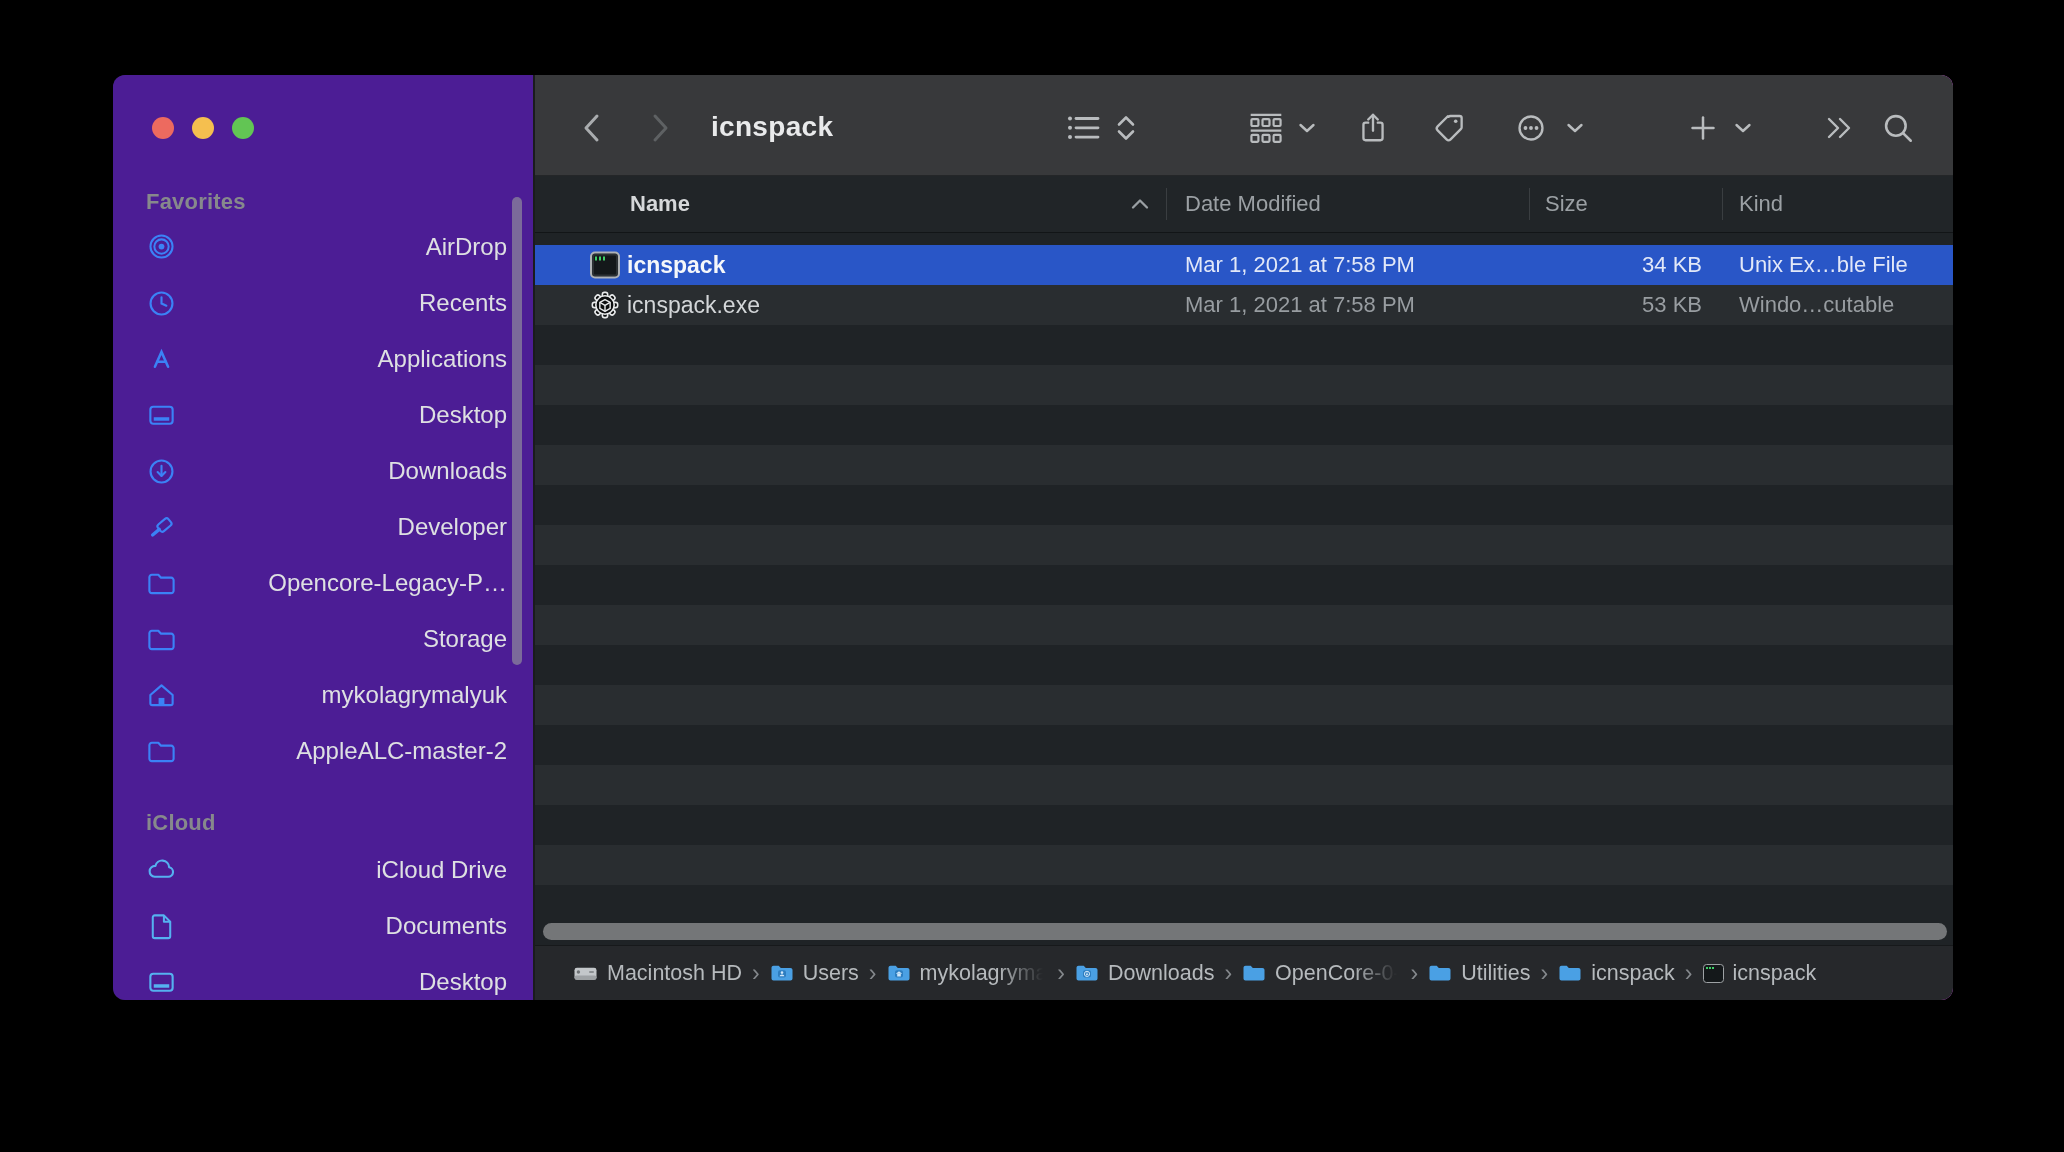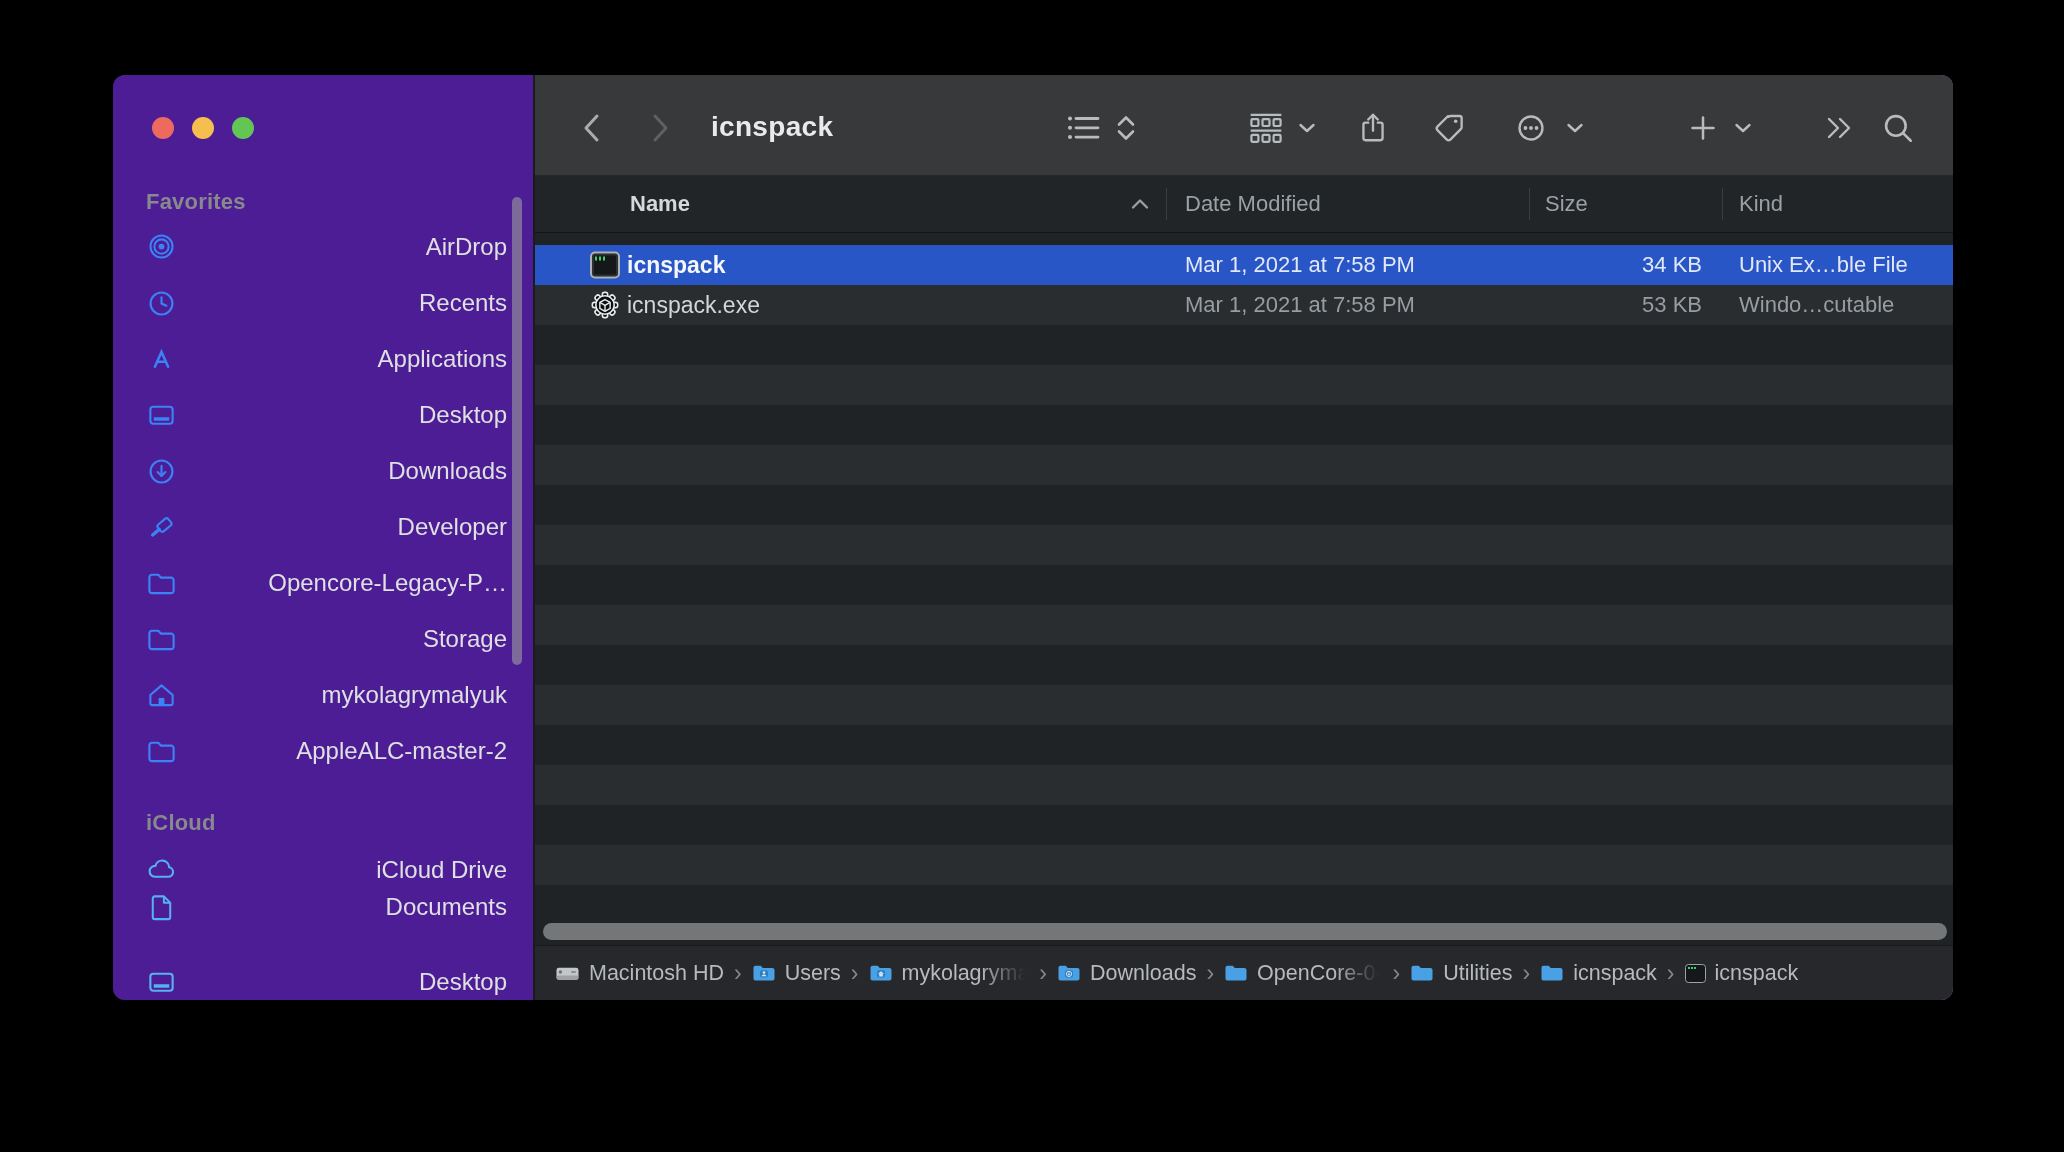--- a/index.html
+++ b/index.html
@@ -64,21 +64,21 @@
   .term { width:30px; height:27px; border-radius:5px; background:#14181a;
     border:2.5px solid #aeb2b5; box-shadow:inset 0 0 0 2px #2c3134; position:relative; }
   .term .marks { position:absolute; left:3px; top:3px; width:12px; height:3.5px;
     background:repeating-linear-gradient(90deg,#3fd068 0 2.5px,transparent 2.5px 4px); }
 
   .hscroll { position:absolute; left:8px; right:6px; top:690px; height:17px;
     border-radius:9px; background:#747678; }
 
   
   .pathbar { position:absolute; bottom:0; left:0; right:0; height:55px; background:#26282b;
-    border-top:1px solid #17191b; display:flex; align-items:center; padding-left:20px; gap:10px;
+    border-top:1px solid #17191b; display:flex; align-items:center; padding-left:38px; gap:10px;
     font-size:21.5px; color:#b6babd; white-space:nowrap; }
   .pitem { display:flex; align-items:center; gap:9px; }
   .psep { color:#84888c; font-size:23px; }
   .fade { -webkit-mask-image:linear-gradient(90deg,#000 62%,transparent 97%);
           mask-image:linear-gradient(90deg,#000 62%,transparent 97%); }
   .term-mini { width:21px; height:19px; border-radius:3.5px; background:#14181a;
     border:1.5px solid #9ea2a5; position:relative; }
   .term-mini .marks { position:absolute; left:2px; top:2px; width:8px; height:2.5px;
     background:repeating-linear-gradient(90deg,#3fd068 0 1.8px,transparent 1.8px 2.9px); }
 </style>
@@ -179,21 +179,21 @@
 
     <div class="sb-label" style="top:735px">iCloud</div>
 
     <div class="sb-item" style="top:773px">
       <svg class="ic" viewBox="0 0 32 32" width="31" height="31" fill="none" stroke="#55b1f0" stroke-width="2.2" stroke-linejoin="round">
         <path d="M9 22.5 h14 a5 5 0 0 0 .9 -9.9 a7.2 7.2 0 0 0 -14.2 -1.3 A5.1 5.1 0 0 0 9 22.5 Z"></path>
       </svg>
       <span>iCloud Drive</span>
     </div>
 
-    <div class="sb-item" style="top:810px">
+    <div class="sb-item" style="top:829px">
       <svg class="ic" viewBox="0 0 32 32" width="31" height="31" fill="none" stroke="#55b1f0" stroke-width="2.1" stroke-linejoin="round">
         <path d="M9 4.5 h9.5 L25 11 v15 a2 2 0 0 1 -2 2 H9 a2 2 0 0 1 -2 -2 V6.5 a2 2 0 0 1 2 -2 Z"></path>
         <path d="M18.5 4.5 V11 H25"></path>
       </svg>
       <span>Documents</span>
     </div>
 
     <div class="sb-item" style="top:885px">
       <svg class="ic" viewBox="0 0 32 32" width="31" height="31" fill="none" stroke="#55b1f0" stroke-width="2.2">
         <rect x="4.5" y="7" width="23" height="17.5" rx="3"></rect>

